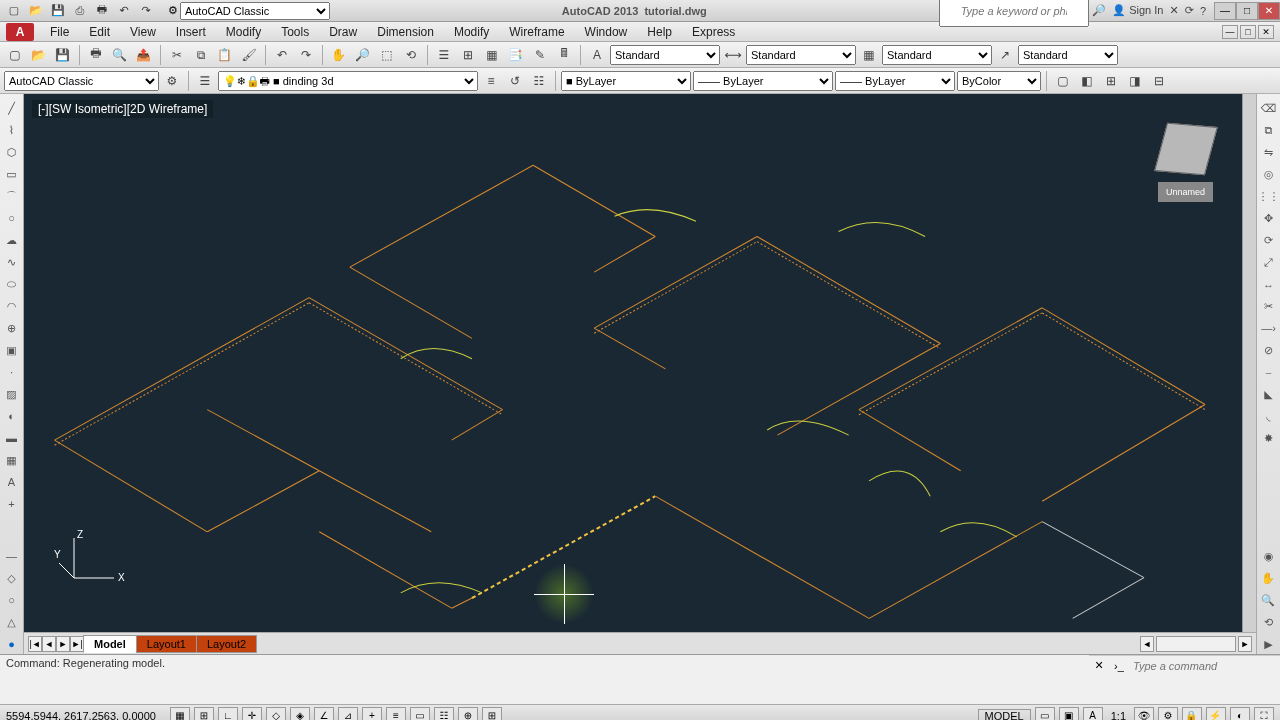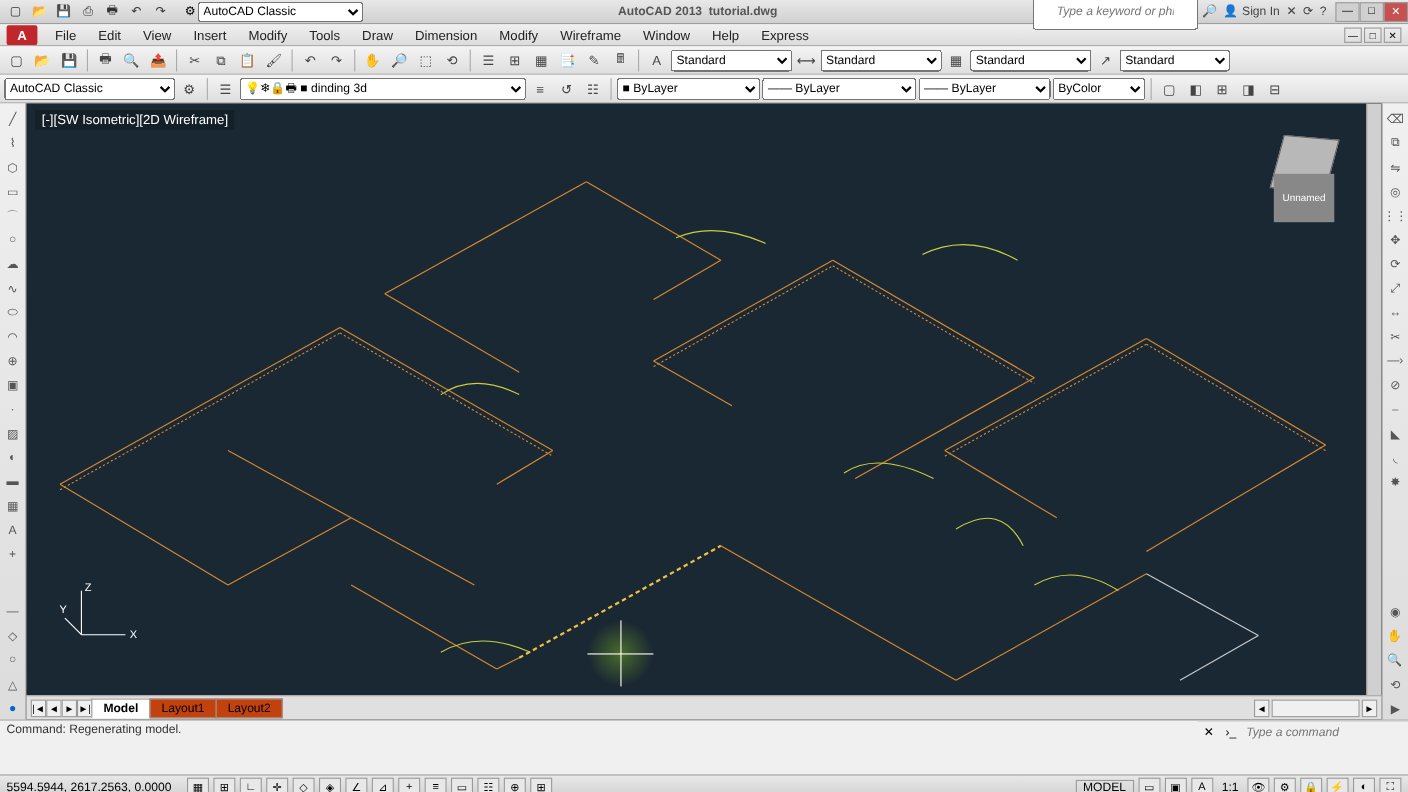--- a/index.html
+++ b/index.html
@@ -36,21 +36,21 @@
 .main { display:flex; height: 560px; }
 .left-tools, .right-tools { width: 24px; background: linear-gradient(#f0f0f0,#dcdcdc); display:flex; flex-direction:column; align-items:center; padding-top:4px; gap:2px; border-right:1px solid #aaa; }
 .right-tools { border-left:1px solid #aaa; border-right:none; }
 .vtool { width:20px; height:20px; display:flex;align-items:center;justify-content:center; font-size:11px; color:#555; cursor:pointer; }
 
 .viewport-wrap { flex:1; display:flex; flex-direction:column; background:#1a2833; position:relative; }
 .viewport { flex:1; position:relative; overflow:hidden; }
 .vp-label { position:absolute; top:6px; left:8px; color:#fff; font-size:12px; background:rgba(0,0,0,.2); padding:2px 6px; }
 .navcube { position:absolute; top:20px; right:30px; width:80px; height:80px; }
 .navcube .cube { width:50px; height:50px; background:#b8b8b8; border:1px solid #666; transform:rotate(15deg) skewY(-10deg); margin:10px auto; }
-.navcube .lbl { position:absolute; bottom:-8px; left:12px; background:#888; color:#fff; font-size:9px; padding:17px 8px;}
+.navcube .lbl { position:absolute; bottom:-8px; left:12px; background:#888; color:#fff; font-size:9px; padding:5px 8px;}
 .ucs { position:absolute; bottom:40px; left:30px; }
 .ucs svg { width:80px; height:60px; }
 
 .drawing { position:absolute; inset:0; }
 
 .tabs { height:22px; background:#e0e0e0; display:flex; align-items:center; padding:0 4px; gap:0; border-top:1px solid #aaa; }
 .tabs .nav { width:14px; height:16px; font-size:9px; display:flex;align-items:center;justify-content:center; cursor:pointer; border:1px solid #999; background:#f0f0f0;}
 .tabs .tab { padding:2px 10px; font-size:11px; border:1px solid #999; background:#c2410c; cursor:pointer; margin-left:-1px; }
 .tabs .tab.active { background:#fff; border-bottom:1px solid #fff; font-weight:bold; }
 .tabs .scroll { margin-left:auto; display:flex; gap:2px; }

